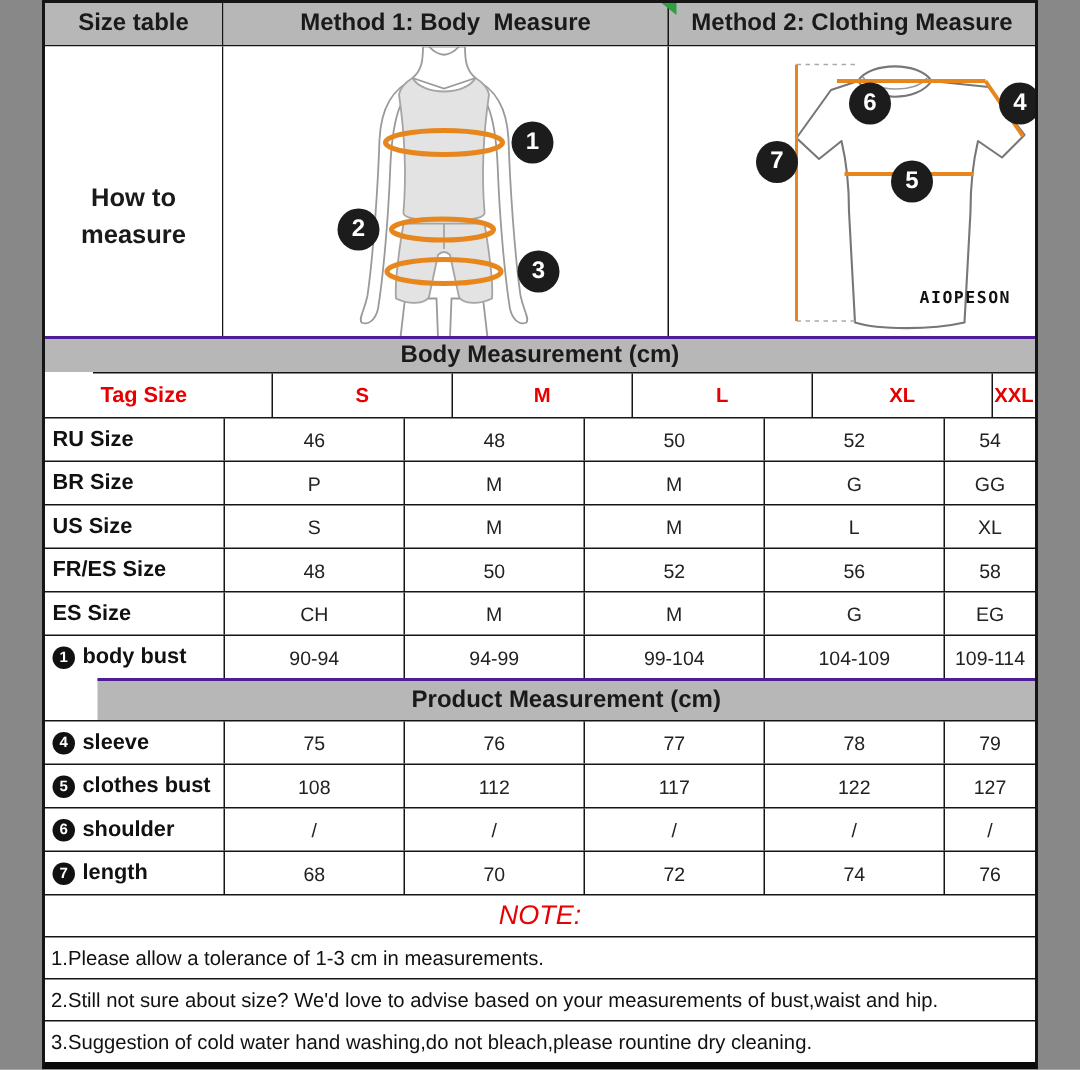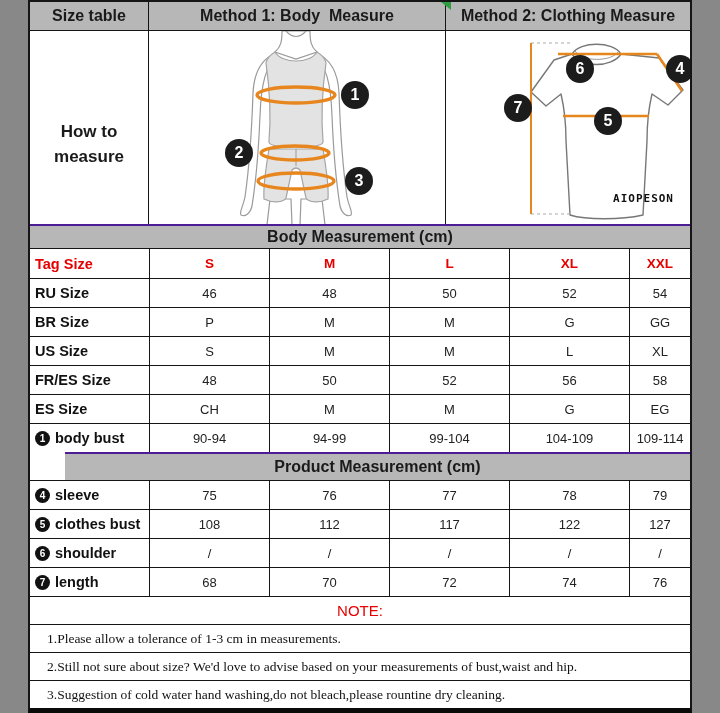--- a/index.html
+++ b/index.html
@@ -40,42 +40,42 @@
   svg{ display:block; }
   
   .sec-title{
     height:24px; background:#b7b7b7; border-top:2px solid #4c1d95;
     display:flex; align-items:center; justify-content:center;
     font-weight:bold; font-size:16px;
   }
   .sec-title.tall{ height:28px;margin-left:35px; }
   
   .trow{ display:grid; grid-template-columns:repeat(5,120px) 1fr; border-top:1px solid #151515; height:29px; }
-  .trow.h30{ height:30px; }
+  .trow.h30{ height:30px;margin-left:32px; }
   .trow .cell{
     border-right:1px solid #151515; display:flex; align-items:center; justify-content:center;
     font-size:13px; color:#222; overflow:hidden;
   }
   .trow .cell:last-child{ border-right:none; }
   .trow .cell.label{ justify-content:flex-start; padding-left:5px; font-weight:bold; font-size:14.5px; color:#111; }
   .size-row .cell{ color:var(--red); font-weight:bold; font-size:13.5px; }
   .size-row .cell.label{ color:var(--red); }
   .mini-marker{
     flex:0 0 auto; display:inline-flex; width:15px; height:15px; border-radius:50%;
     background:#111; color:#fff; font-size:10px; font-weight:bold;
     align-items:center; justify-content:center; margin-right:5px;
   }
   
   .note-title{
     height:28px; border-top:1px solid #151515; color:var(--red);
-    display:flex; align-items:center; justify-content:center; font-size:15px;
+    display:flex; align-items:center; justify-content:center; font-size:18px;font-style:italic;
   }
   .note-row{
     height:28px; border-top:1px solid #151515; display:flex; align-items:center;
-    padding-left:17px; font-size:13.5px; color:#111;font-family:Liberation Serif, serif;
+    padding-left:4px; font-size:13.5px; color:#111;
   }
 </style>
 </head>
 <body>
 
 <div class="sheet">
   <div class="green-wedge"></div>
 
   <div class="top-row">
     <div class="top-cell">Size table</div>

